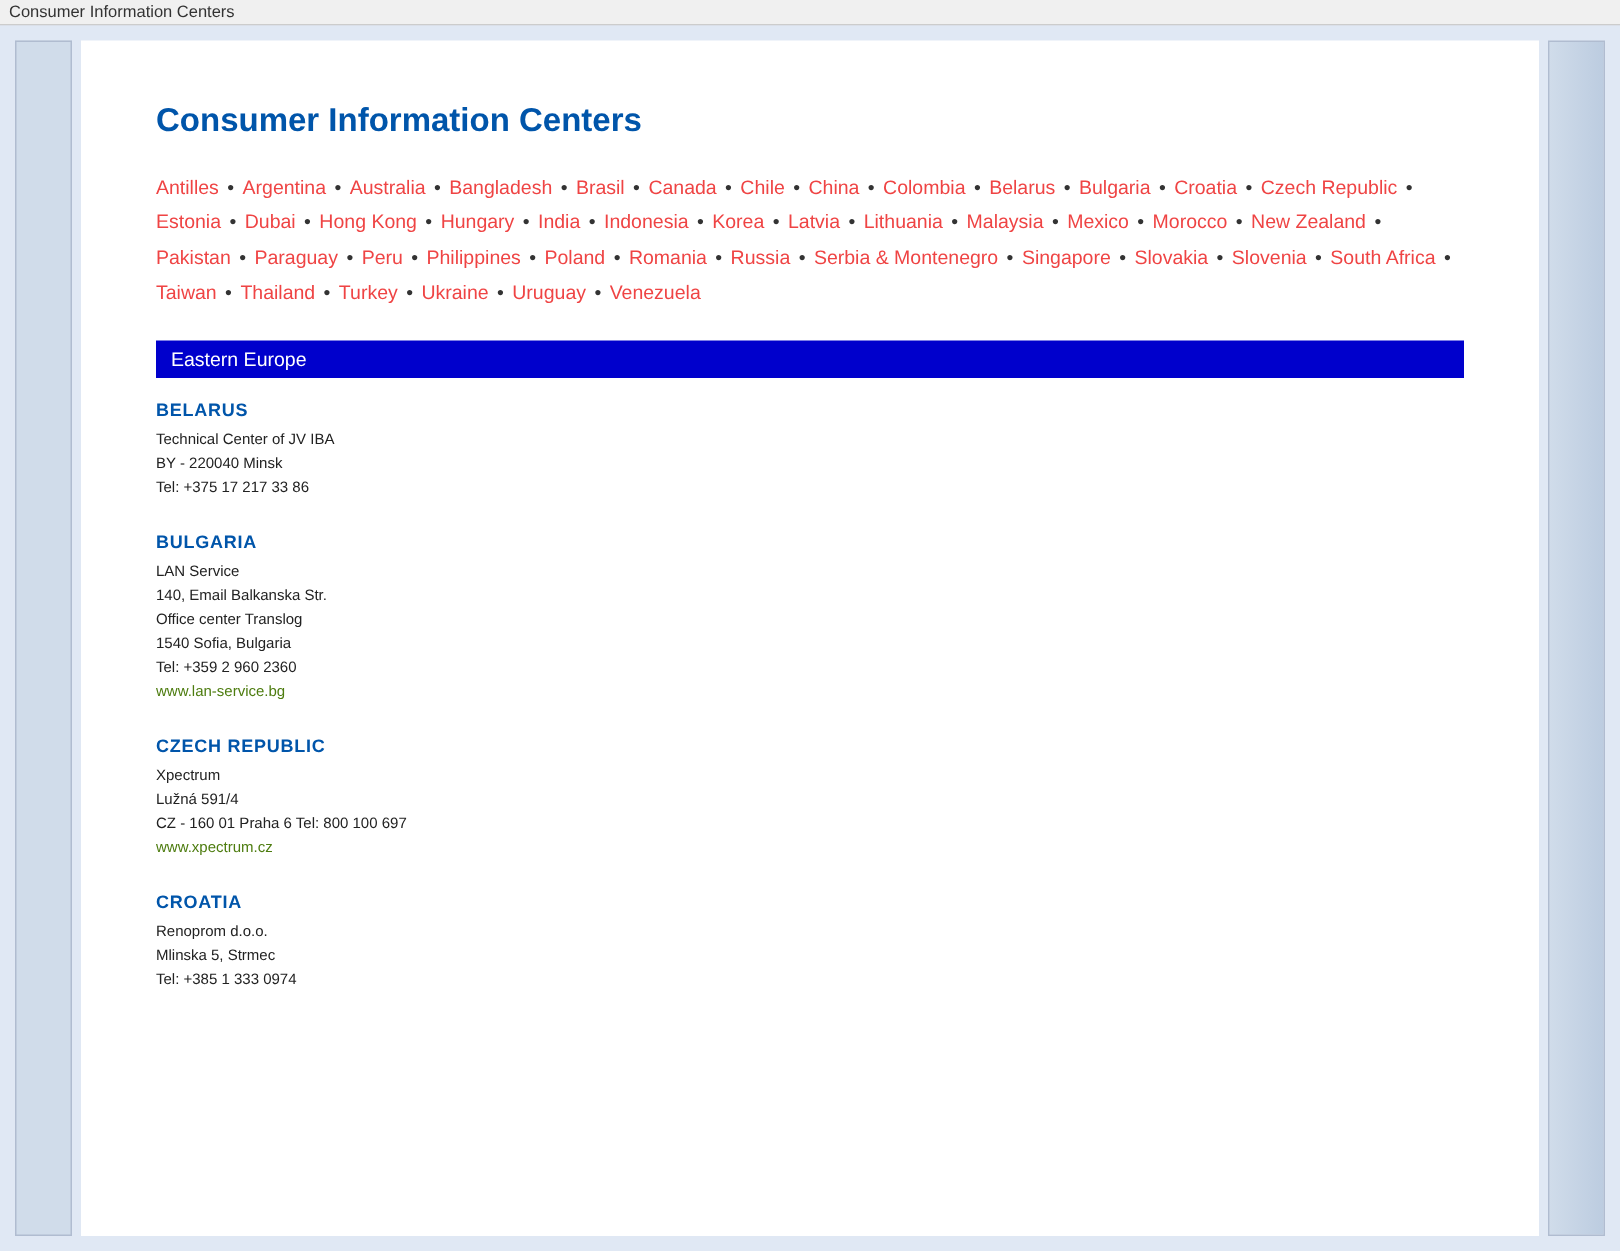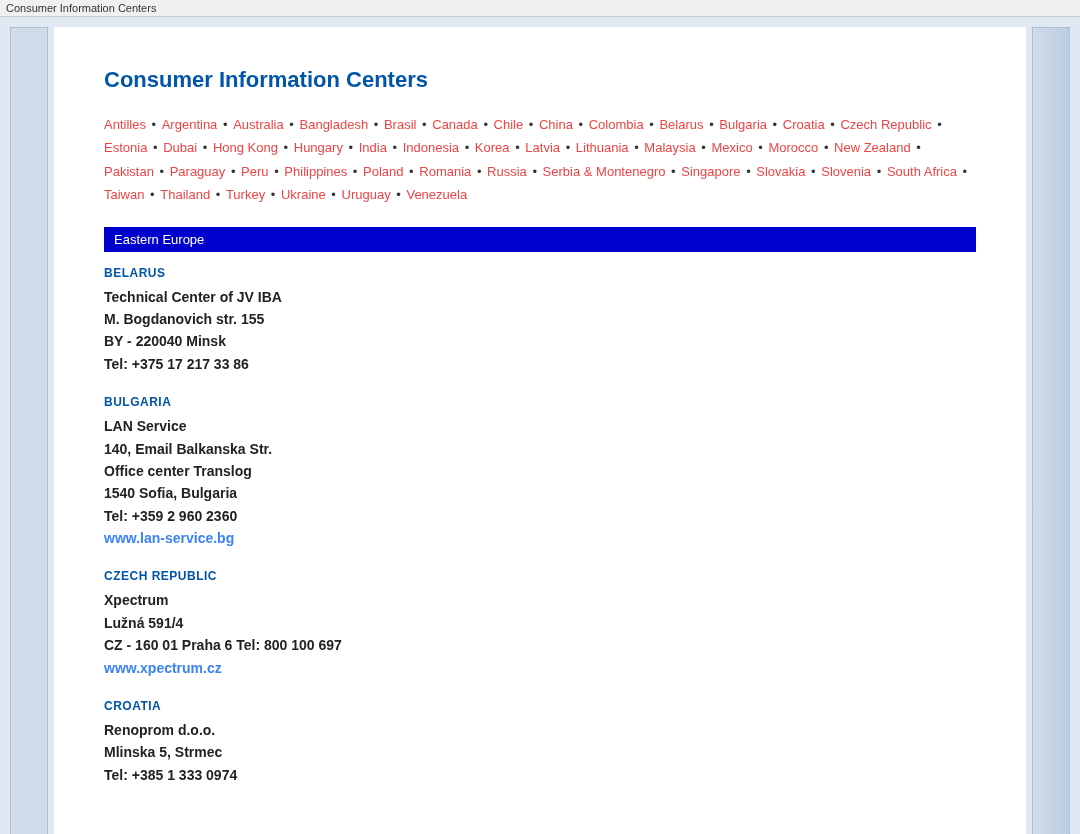--- a/index.html
+++ b/index.html
@@ -76,28 +76,27 @@
       margin-bottom: 20px;
     }
     .country-name {
       color: #0055aa;
       font-size: 12px;
       font-weight: bold;
       margin-bottom: 6px;
       letter-spacing: 0.5px;
     }
     .country-details {
-      font-size: 14px;
+      font-size: 10px;
       color: #222;
       line-height: 1.6;
       margin-left: 0;
-      font-weight: bold;
     }
     .country-details a {
-      color: #3b82f6;
+      color: #4d7c0f;
       text-decoration: none;
     }
   </style>
 </head>
 <body>
 
 <div class="title-bar">
   <span>Consumer Information Centers</span>
 </div>
 
@@ -110,21 +109,20 @@
     <div class="links-section" id="links-container">
     <a href="#">Antilles</a><span class="separator"> • </span><a href="#">Argentina</a><span class="separator"> • </span><a href="#">Australia</a><span class="separator"> • </span><a href="#">Bangladesh</a><span class="separator"> • </span><a href="#">Brasil</a><span class="separator"> • </span><a href="#">Canada</a><span class="separator"> • </span><a href="#">Chile</a><span class="separator"> • </span><a href="#">China</a><span class="separator"> • </span><a href="#">Colombia</a><span class="separator"> • </span><a href="#">Belarus</a><span class="separator"> • </span><a href="#">Bulgaria</a><span class="separator"> • </span><a href="#">Croatia</a><span class="separator"> • </span><a href="#">Czech Republic</a><span class="separator"> • </span><a href="#">Estonia</a><span class="separator"> • </span><a href="#">Dubai</a><span class="separator"> • </span><a href="#">Hong Kong</a><span class="separator"> • </span><a href="#">Hungary</a><span class="separator"> • </span><a href="#">India</a><span class="separator"> • </span><a href="#">Indonesia</a><span class="separator"> • </span><a href="#">Korea</a><span class="separator"> • </span><a href="#">Latvia</a><span class="separator"> • </span><a href="#">Lithuania</a><span class="separator"> • </span><a href="#">Malaysia</a><span class="separator"> • </span><a href="#">Mexico</a><span class="separator"> • </span><a href="#">Morocco</a><span class="separator"> • </span><a href="#">New Zealand</a><span class="separator"> • </span><a href="#">Pakistan</a><span class="separator"> • </span><a href="#">Paraguay</a><span class="separator"> • </span><a href="#">Peru</a><span class="separator"> • </span><a href="#">Philippines</a><span class="separator"> • </span><a href="#">Poland</a><span class="separator"> • </span><a href="#">Romania</a><span class="separator"> • </span><a href="#">Russia</a><span class="separator"> • </span><a href="#">Serbia &amp; Montenegro</a><span class="separator"> • </span><a href="#">Singapore</a><span class="separator"> • </span><a href="#">Slovakia</a><span class="separator"> • </span><a href="#">Slovenia</a><span class="separator"> • </span><a href="#">South Africa</a><span class="separator"> • </span><a href="#">Taiwan</a><span class="separator"> • </span><a href="#">Thailand</a><span class="separator"> • </span><a href="#">Turkey</a><span class="separator"> • </span><a href="#">Ukraine</a><span class="separator"> • </span><a href="#">Uruguay</a><span class="separator"> • </span><a href="#">Venezuela</a></div>
 
     <div class="section-header">Eastern Europe</div>
 
     <div id="countries-container">
     <div class="country-section">
           <div class="country-name">BELARUS</div>
           <div class="country-details">
             <div>Technical Center of JV IBA</div>
-            <div>M. Bogdanovich str. 155</div>
             <div>BY - 220040 Minsk</div>
             <div>Tel: +375 17 217 33 86</div>
           </div>
         </div>
         <div class="country-section">
           <div class="country-name">BULGARIA</div>
           <div class="country-details">
             <div>LAN Service</div>
             <div>140, Email Balkanska Str.</div>
             <div>Office center Translog</div>

